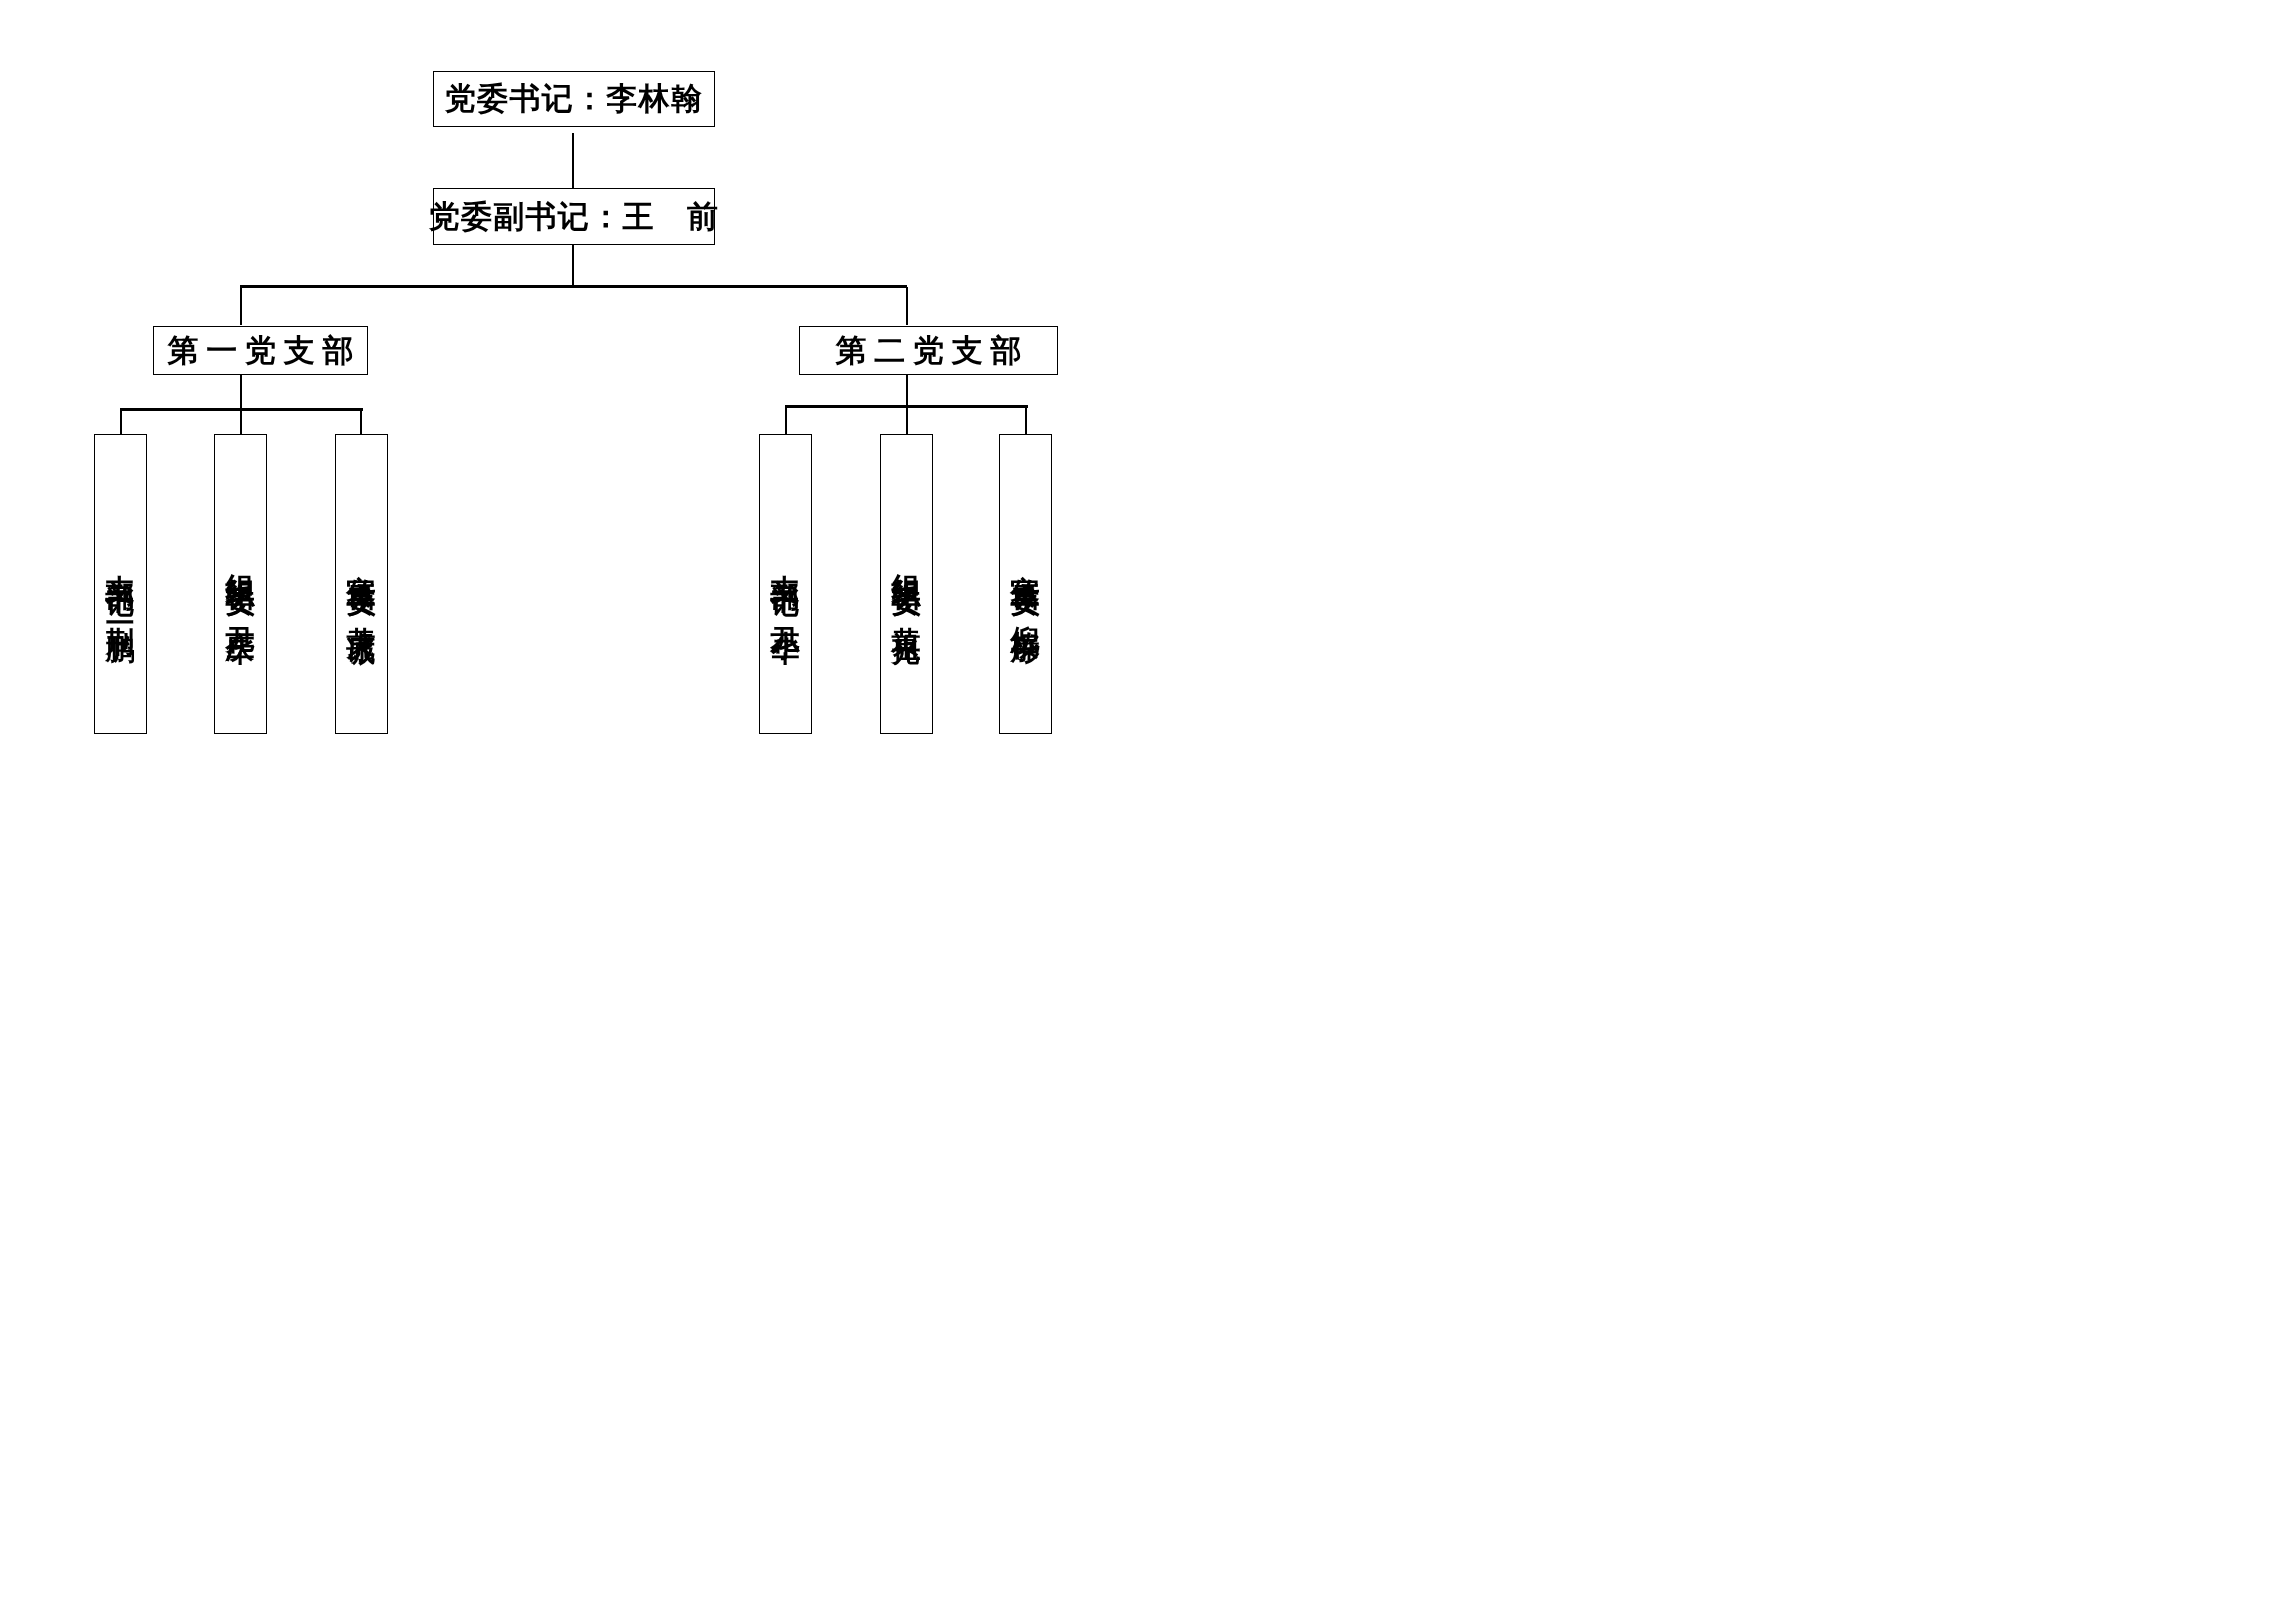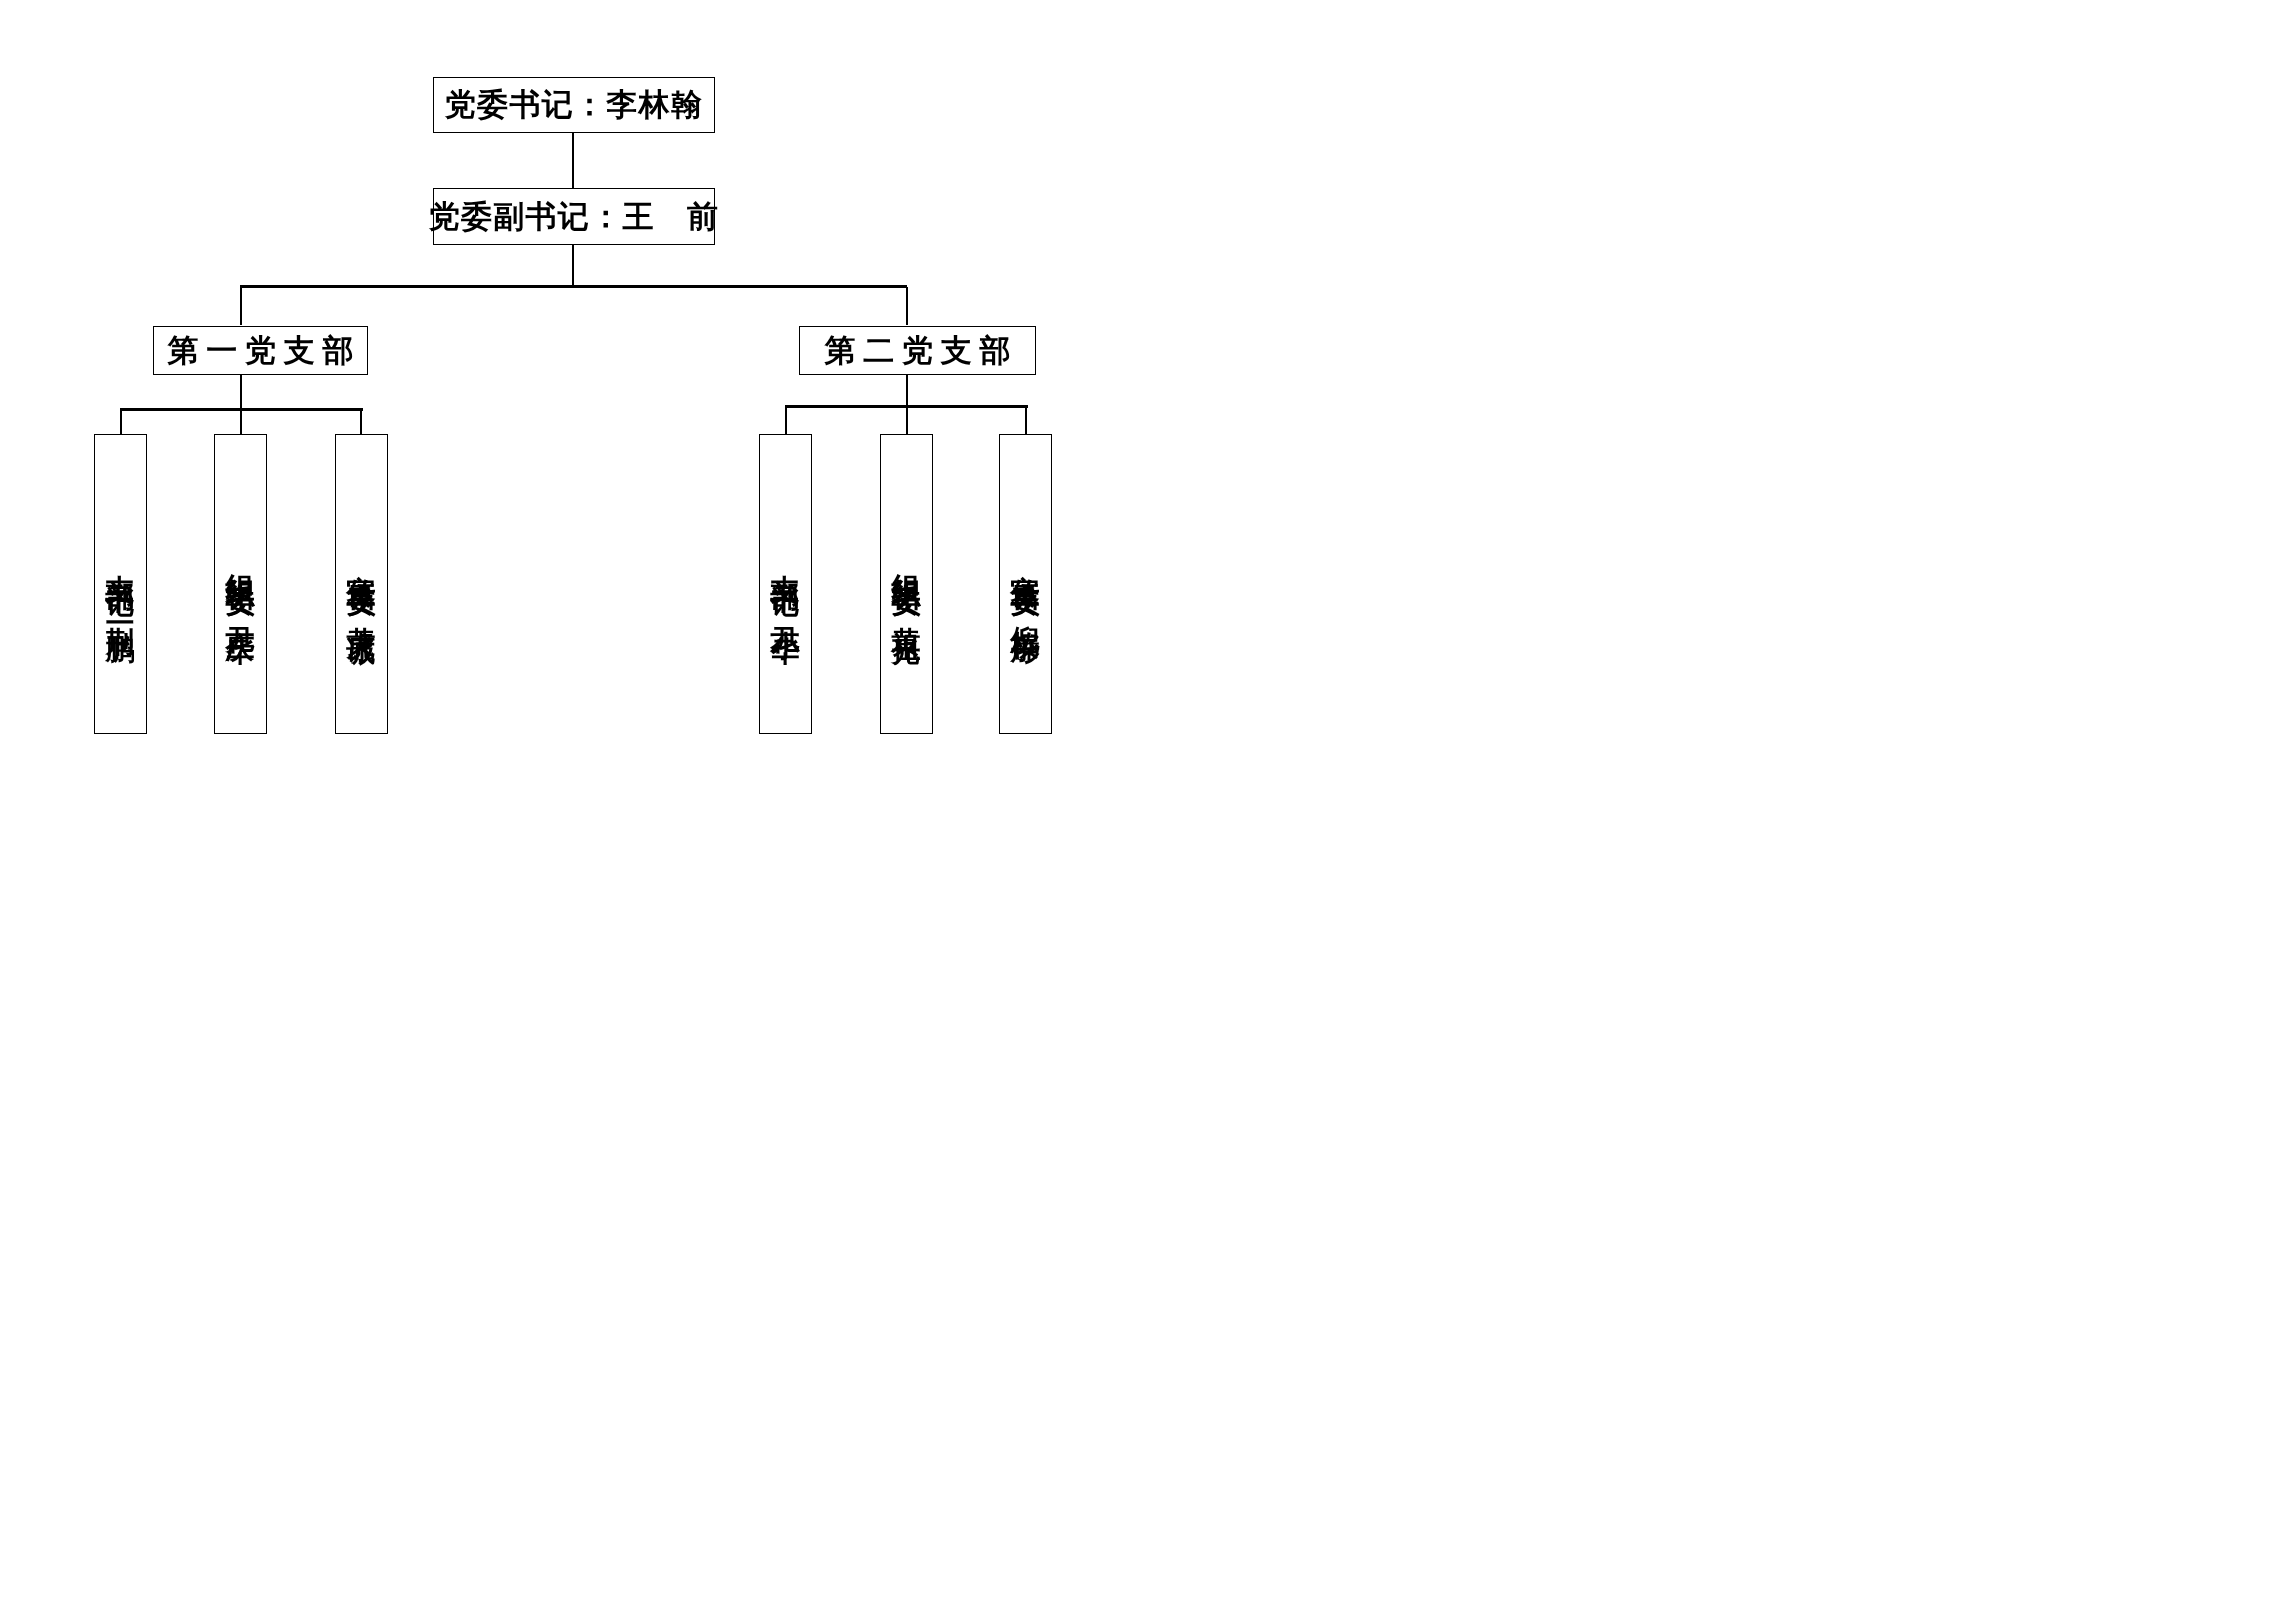--- a/index.html
+++ b/index.html
@@ -44,24 +44,24 @@
     font-weight: 700;
     letter-spacing: 4.6px;
     white-space: nowrap;
   }
   .line {
     position: absolute;
     background: #000000;
   }
 
   
-  #top-box     { left: 433px;  top: 77px; width: 282px; height: 56px; }
+  #top-box     { left: 433px;  top: 71px; width: 282px; height: 56px; }
   #vice-box    { left: 433px;  top: 188px; width: 282px; height: 57px; }
   #branch1-box { left: 133px;  top: 326px; width: 215px; height: 49px; margin-left: 20px; }
-  #branch2-box { left: 799px; top: 326px; width: 237px; height: 49px; }
+  #branch2-box { left: 799px; top: 326px; width: 259px; height: 49px; }
   #v1 { left: 94px;  top: 434px; width: 53px; height: 300px; }
   #v2 { left: 214px;  top: 434px; width: 53px; height: 300px; }
   #v3 { left: 335px;  top: 434px; width: 53px; height: 300px; }
   #v4 { left: 759px; top: 434px; width: 53px; height: 300px; }
   #v5 { left: 880px; top: 434px; width: 53px; height: 300px; }
   #v6 { left: 999px; top: 434px; width: 53px; height: 300px; }
 
   
   #c-root-deputy     { left: 572px;  top: 133px; width: 2px;    height: 55px; }
   #c-deputy-trunk    { left: 572px;  top: 245px; width: 2px;    height: 42px; }

